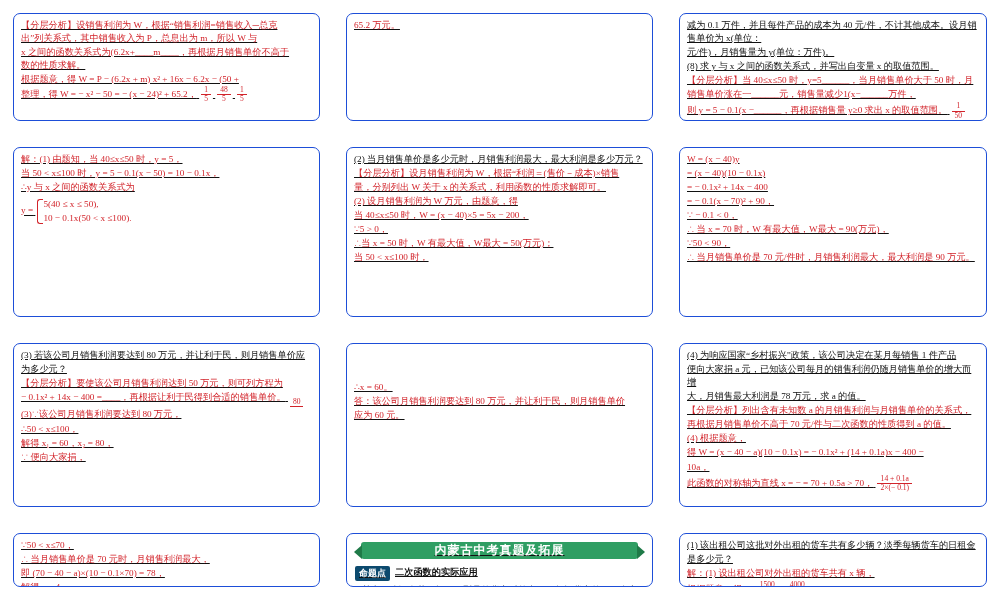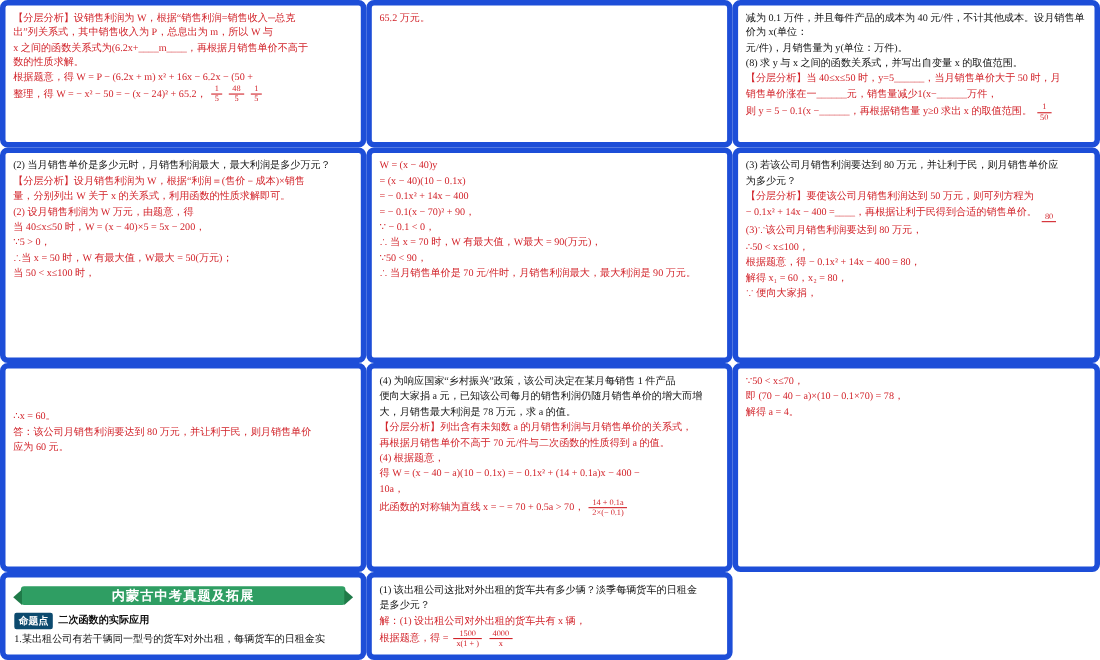--- a/index.html
+++ b/index.html
@@ -14,26 +14,27 @@
   .grid{
     display:grid;
     grid-template-columns:333px 333px 334px;
     grid-template-rows:134px 196px 190px 80px;
     width:1000px;height:600px;
     box-sizing:border-box;
   }
   .cell{
     position:relative;
     box-sizing:border-box;
-    border:5px solid #1d4ed8;
+    border:1px solid #1d4ed8;
     border-radius:7px;
-    margin:0;
+    margin:13px;
     padding:5px 7px 4px 7px;
     overflow:hidden;
     line-height:1.42;
+    text-decoration:underline;
   }
   p{margin:0 0 1px 0;}
   .red{color:#d2232a;}
   .blk{color:#111;}
   .frac{
     display:inline-block;
     vertical-align:-0.55em;
     text-align:center;
     font-size:0.82em;
     line-height:1.08;
@@ -130,20 +131,32 @@
     <p class="red">销售单价涨在一______元，销售量减少1(x−______万件，</p>
     <p class="red">
       <span>则 y = 5 − 0.1(x −______，再根据销售量 y≥0 求出 x 的取值范围。</span>
       <span class="frac">
         <span class="num">1</span>
         <span class="den">50</span>
       </span>
     </p>
   </div>
 
+  <div class="cell">
+    <p class="red">解：(1) 由题知，当 40≤x≤50 时，y = 5，</p>
+    <p class="red">当 50 &lt; x≤100 时，y = 5 − 0.1(x − 50) = 10 − 0.1x，</p>
+    <p class="red">∴y 与 x 之间的函数关系式为</p>
+    <p class="red" style="margin-top:4px;">
+      <span>y =</span>
+      <span class="cases">
+        <span style="display:block">5(40 ≤ x ≤ 50),</span>
+        <span style="display:block">10 − 0.1x(50 &lt; x ≤100).</span>
+      </span>
+    </p>
+  </div>
 
   <div class="cell">
     <p class="blk">(2) 当月销售单价是多少元时，月销售利润最大，最大利润是多少万元？</p>
     <p class="red">【分层分析】设月销售利润为 W，根据“利润＝(售价－成本)×销售</p>
     <p class="red">量，分别列出 W 关于 x 的关系式，利用函数的性质求解即可。</p>
     <p class="red">(2) 设月销售利润为 W 万元，由题意，得</p>
     <p class="red">当 40≤x≤50 时，W = (x − 40)×5 = 5x − 200，</p>
     <p class="red">∵5 &gt; 0，</p>
     <p class="red">∴当 x = 50 时，W 有最大值，W最大 = 50(万元)；</p>
     <p class="red">当 50 &lt; x≤100 时，</p>
@@ -166,21 +179,20 @@
     <p class="red">【分层分析】要使该公司月销售利润达到 50 万元，则可列方程为</p>
     <p class="red">
       <span>− 0.1x² + 14x − 400 =____，再根据让利于民得到合适的销售单价。</span>
       <span class="frac">
         <span class="num">80</span>
         <span class="den"></span>
       </span>
     </p>
     <p class="red">(3)∵该公司月销售利润要达到 80 万元，</p>
     <p class="red">∴50 &lt; x≤100，</p>
-    <p class="red">根据题意，得 − 0.1x² + 14x − 400 = 80，</p>
     <p class="red">解得 x₁ = 60，x₂ = 80，</p>
     <p class="red">∵ 便向大家捐，</p>
   </div>
 
   <div class="cell">
     <p class="red" style="margin-top:32px;">∴x = 60。</p>
     <p class="red">答：该公司月销售利润要达到 80 万元，并让利于民，则月销售单价</p>
     <p class="red">应为 60 元。</p>
   </div>
 
@@ -197,20 +209,21 @@
       <span>此函数的对称轴为直线 x = −                = 70 + 0.5a &gt; 70，</span>
       <span class="frac">
         <span class="num">14 + 0.1a</span>
         <span class="den">2×(− 0.1)</span>
       </span>
     </p>
   </div>
 
   <div class="cell">
     <p class="red">∵50 &lt; x≤70，</p>
+    <p class="red">∴ 当月销售单价是 70 元时，月销售利润最大，</p>
     <p class="red">即 (70 − 40 − a)×(10 − 0.1×70) = 78，</p>
     <p class="red">解得 a = 4。</p>
   </div>
 
   <div class="cell banner-cell">
     <div class="banner">
       <span>内蒙古中考真题及拓展</span>
     </div>
     <div class="kaodian">
       <span class="kd-label">命题点</span>

